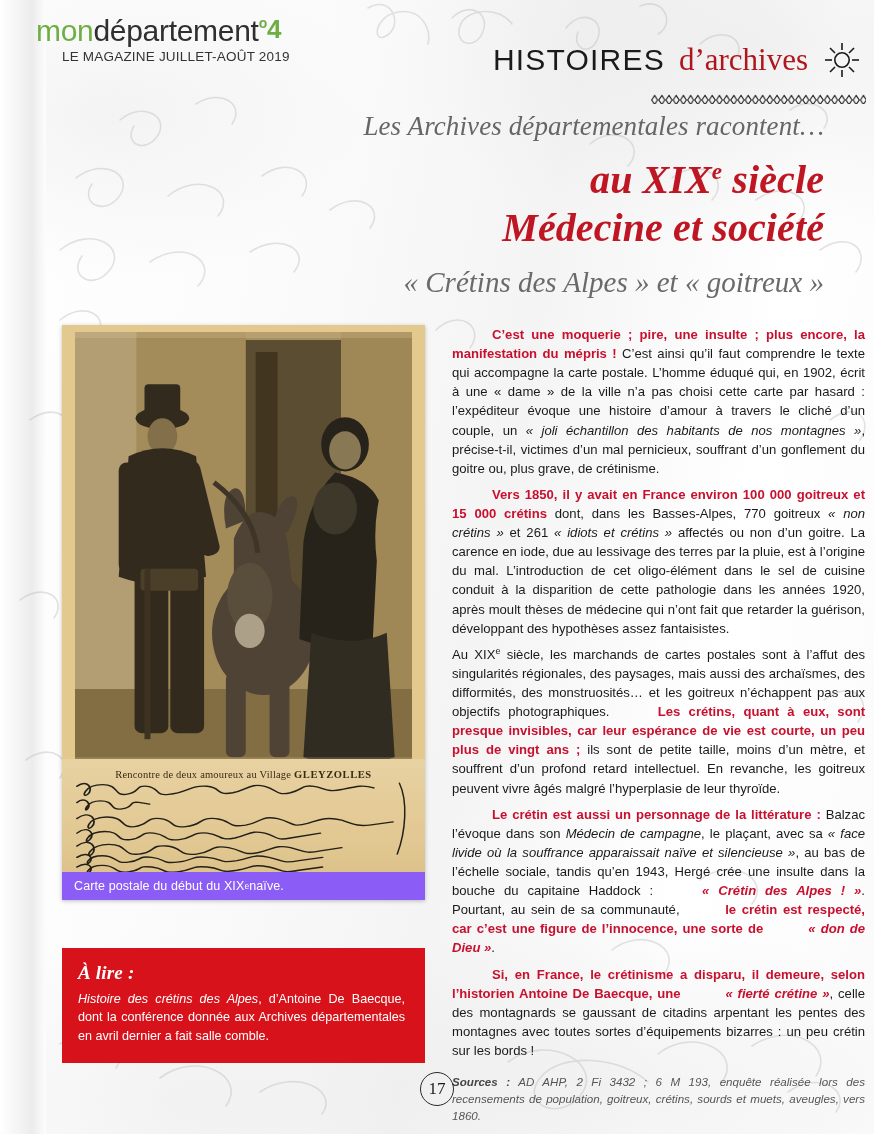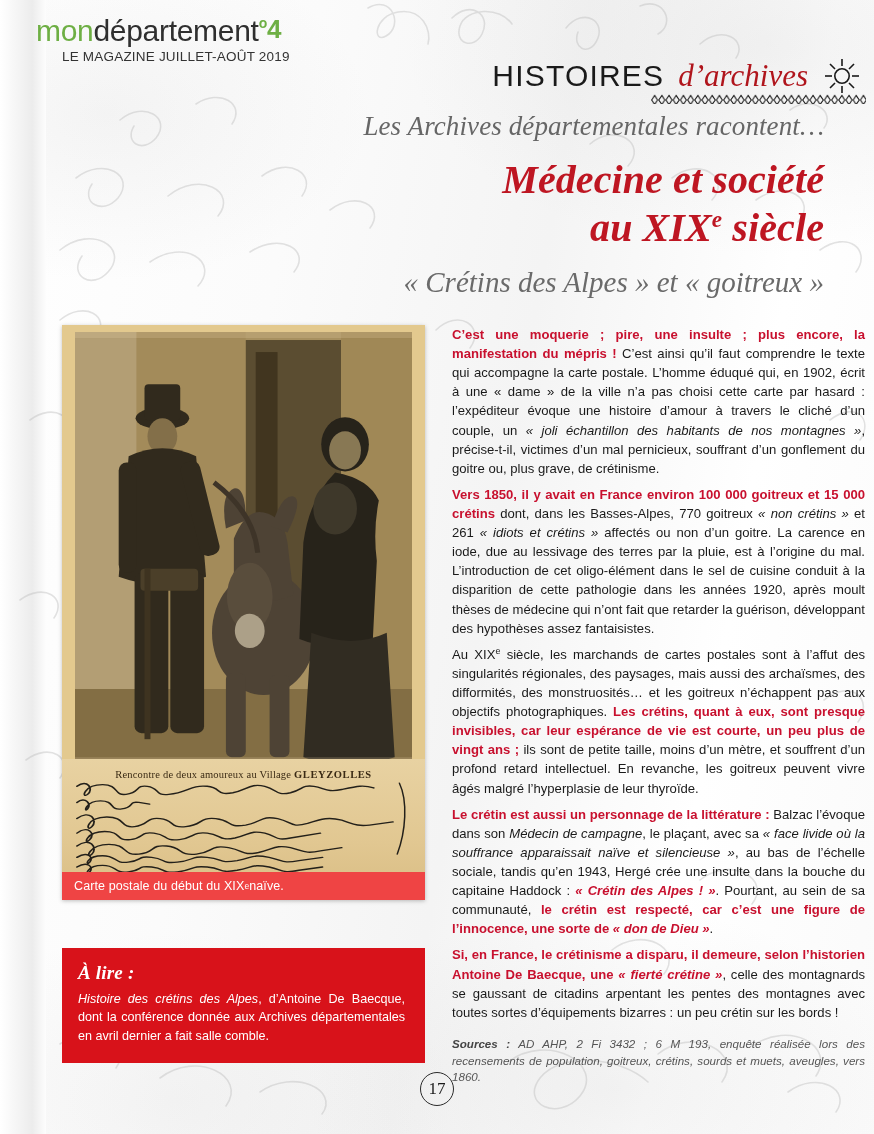--- a/index.html
+++ b/index.html
@@ -61,31 +61,29 @@
     text-align: right;
   }
 
   
   .rubric {
     position: absolute;
     right: 12px; top: 40px;
     display: flex;
     align-items: center;
     gap: 14px;
-    margin-top: 16px;
   }
   .rubric-main {
     font-size: 30px;
     letter-spacing: 1.2px;
     color: #1a1a1a;
     white-space: nowrap;
   }
   .rubric-sub {
     font-family: "Liberation Serif", serif;
-    font-style: italic;
     font-size: 31px;
     color: #B0151C;
     white-space: nowrap;
   }
   .sun-icon { width: 40px; height: 40px; flex: none; }
 
   .diamond-rule {
     position: absolute;
     right: 8px; top: 92px;
     width: 215px; height: 12px;
@@ -160,21 +158,21 @@
     font-family: "Liberation Serif", serif;
     font-size: 10.5px;
     color: #3a2a14;
     letter-spacing: .2px;
   }
   .pc-printed .vill { font-weight: 700; letter-spacing: .6px; }
   .caption-bar {
     position: absolute;
     left: 0; right: 0; bottom: 0;
     height: 28px;
-    background: #ef4444;
+    background: #8b5cf6;
     color: #fff;
     display: flex;
     align-items: center;
     padding-left: 12px;
     font-size: 12.5px;
     letter-spacing: .1px;
   }
   .caption-bar sup { font-size: .68em; vertical-align: .5em; }
 
   
@@ -205,21 +203,21 @@
   .article {
     position: absolute;
     left: 452px; top: 325px;
     width: 413px;
     font-size: 13.1px;
     line-height: 1.46;
     color: #1a1a1a;
     text-align: justify;
   }
   .article p { margin-bottom: 7px; }
-  .article .hl { color: #C8102E; font-weight: 700; }
+  .article .hl { color: #C8102E; font-weight: 700; margin-left: 40px; }
   .article em  { font-style: italic; }
   .article .hl em { font-weight: 700; color: #C8102E; }
   .article sup { font-size: .68em; vertical-align: .55em; }
   .sources {
     margin-top: 14px;
     font-style: italic;
     font-size: 11.6px;
     line-height: 1.45;
     color: #555;
     text-align: justify;
@@ -322,22 +320,22 @@
           <path d="M3.6 1.4 L6.6 6 L3.6 10.6 L0.6 6 Z" fill="none" stroke="#1a1a1a" stroke-width="1.1"></path>
         </pattern>
       </defs>
       <rect x="0" y="0" width="215" height="12" fill="url(#dmd)"></rect>
     </svg>
   </div>
 
   <div class="headline-block">
     <div class="kicker">Les Archives départementales racontent…</div>
     <div class="title">
+      <div><span>au XIX</span><sup>e</sup><span> siècle</span></div>
       <div>Médecine et société</div>
-      <div><span>au XIX</span><sup>e</sup><span> siècle</span></div>
     </div>
     <div class="subtitle">« Crétins des Alpes » et « goitreux »</div>
   </div>
 
   <div class="photo-wrap">
     <div class="postcard">
 
       <div class="pc-photo">
         <svg viewBox="0 0 340 430" preserveAspectRatio="none" width="100%" height="100%">
 

